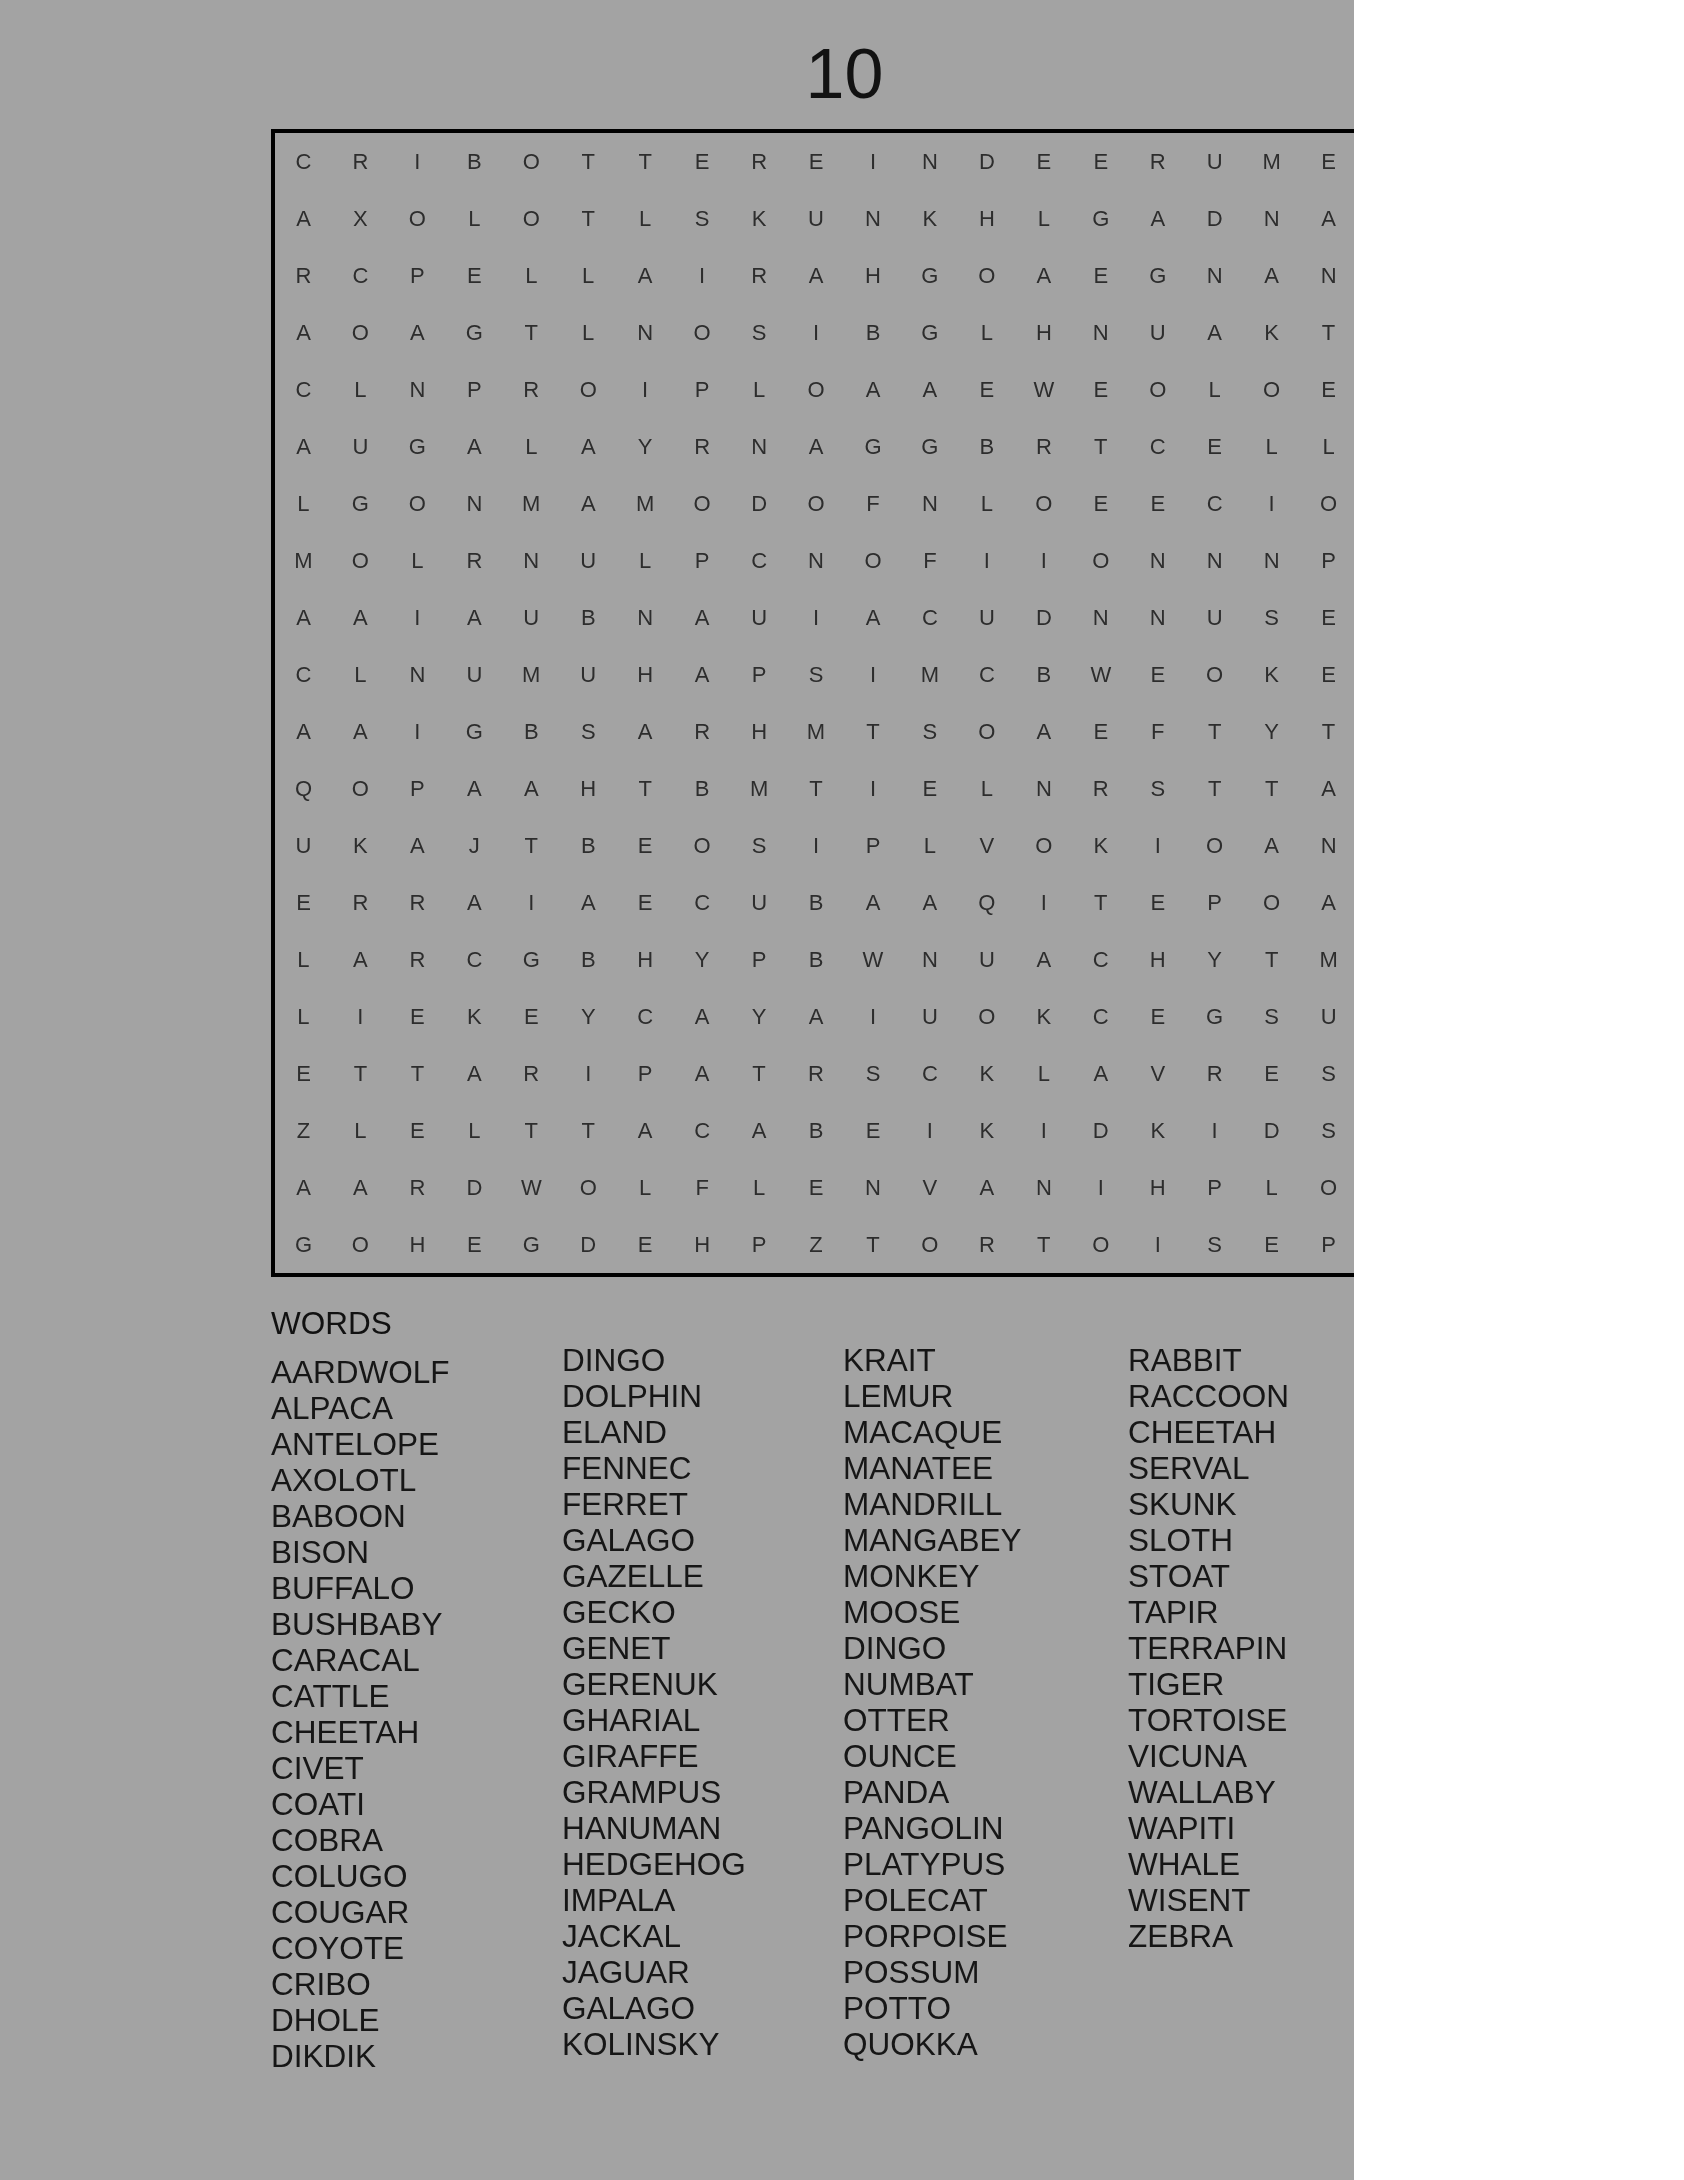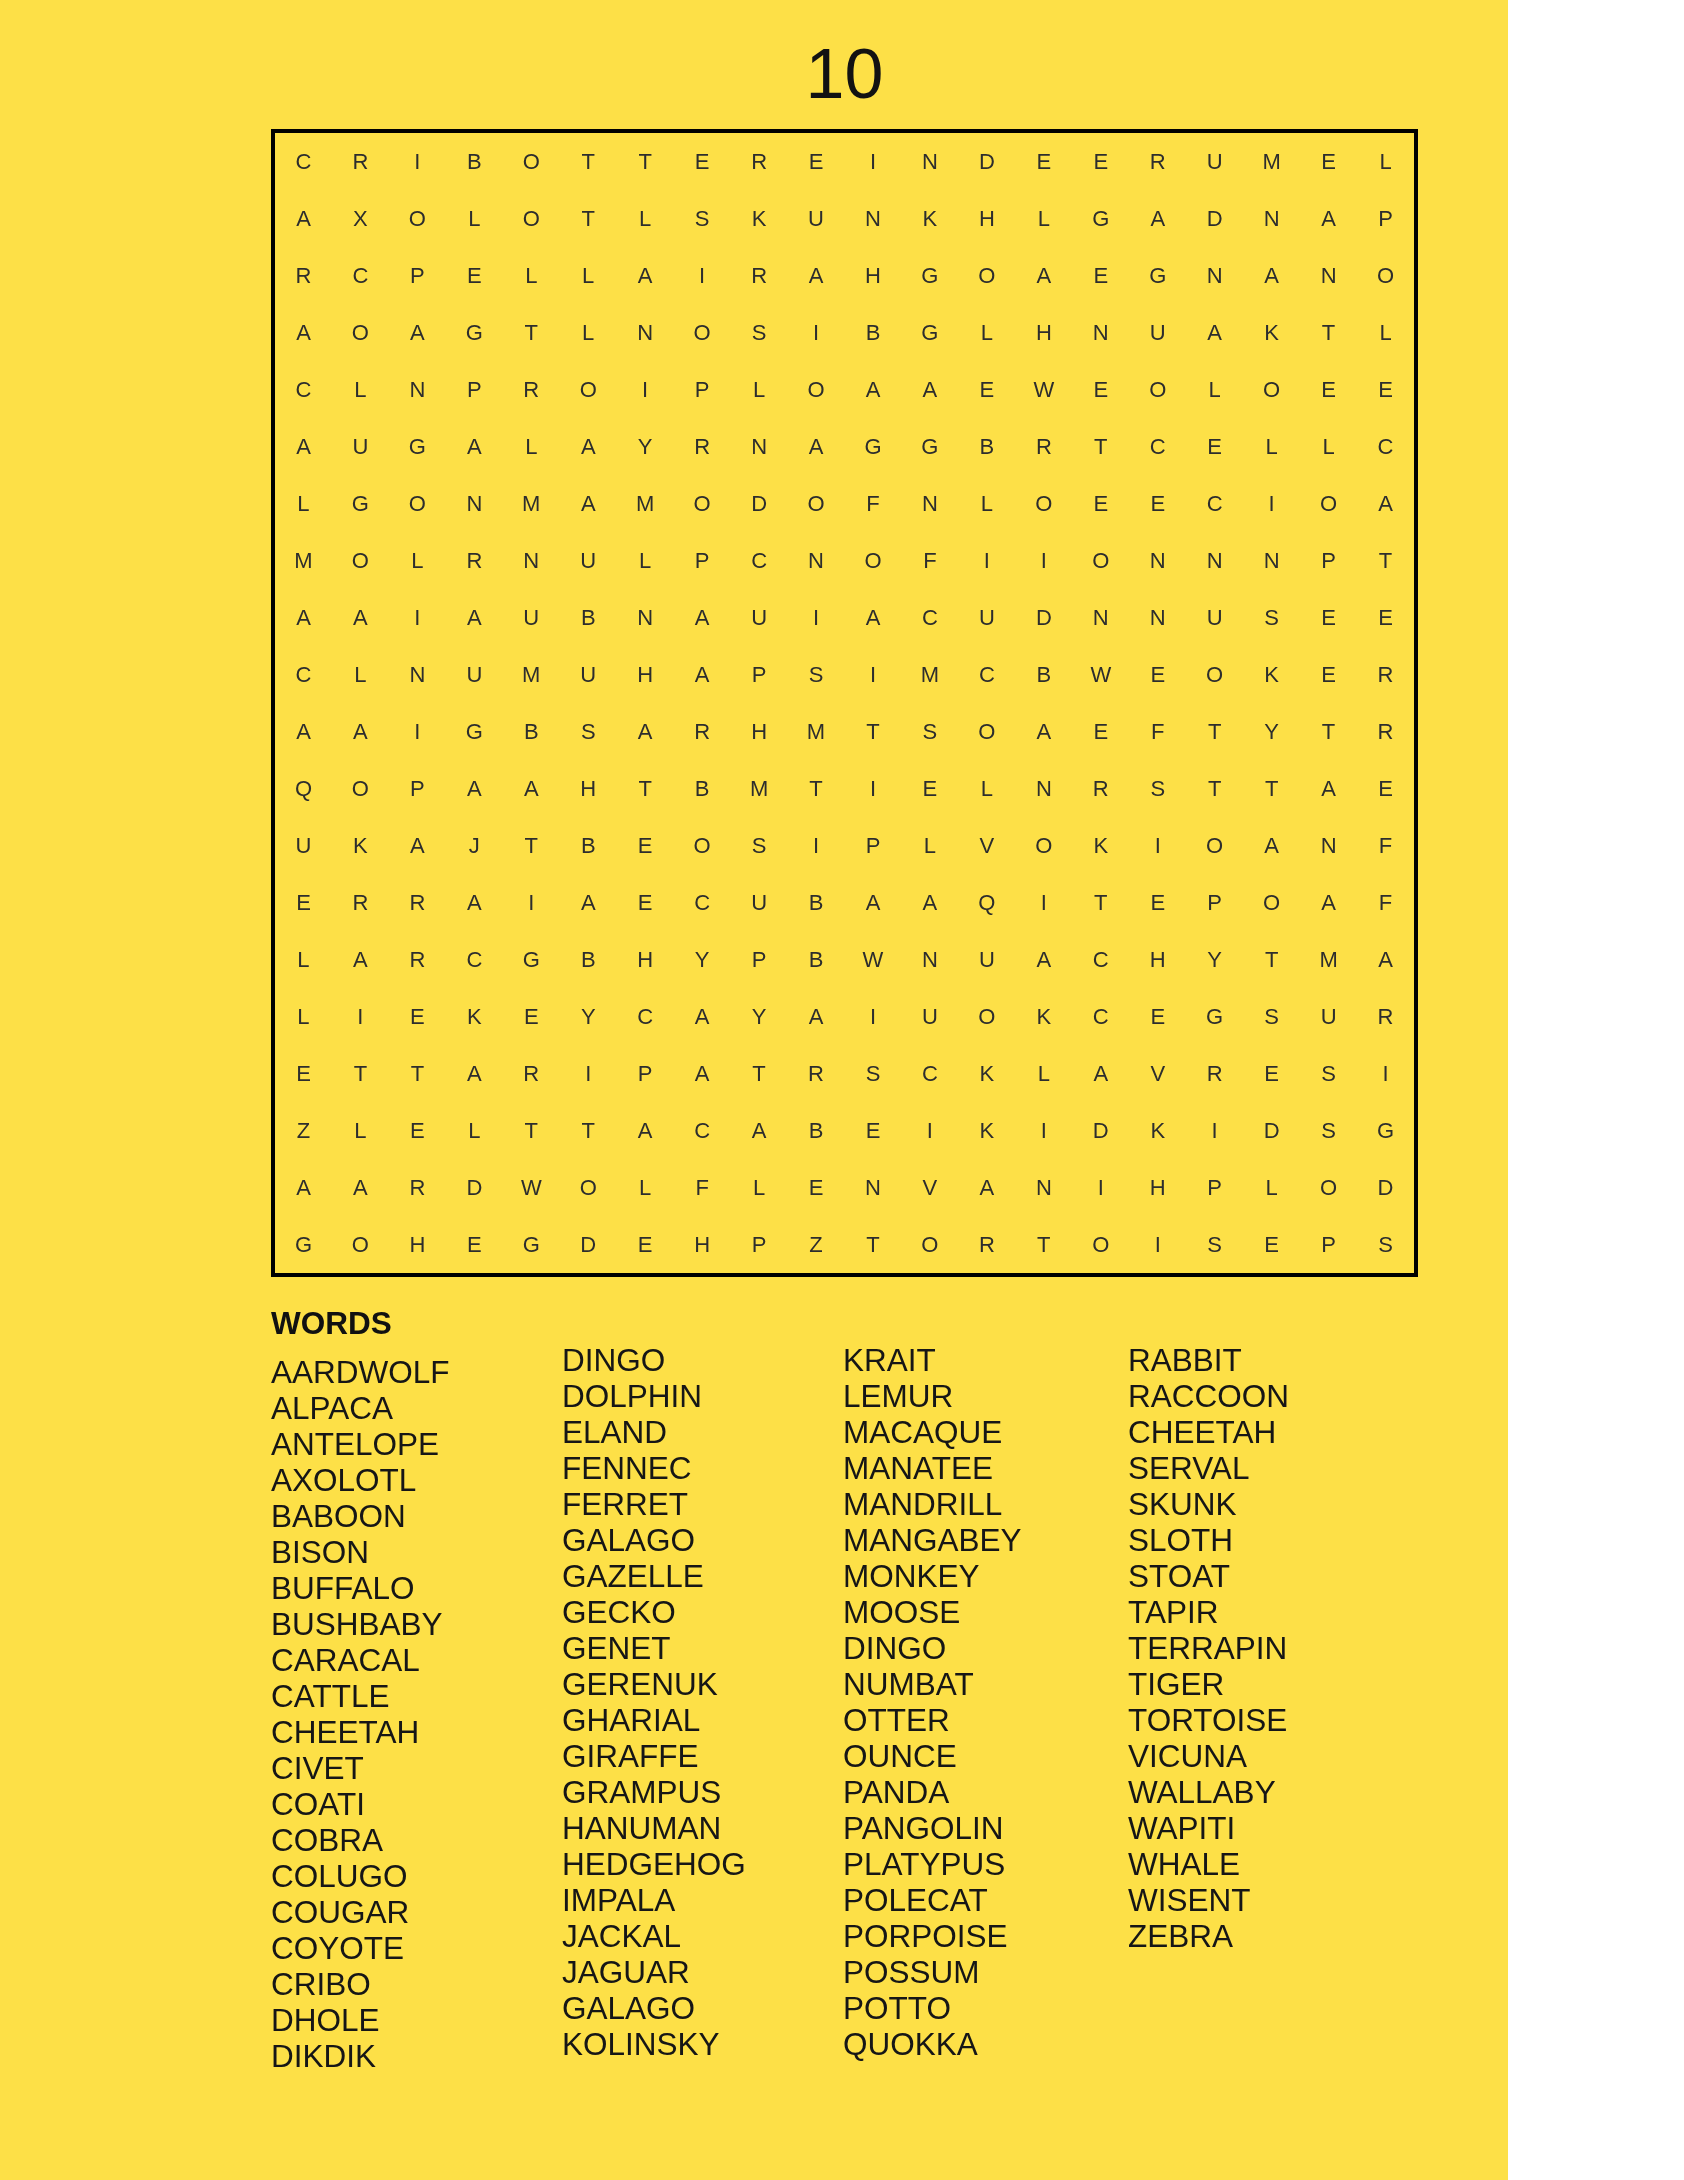--- a/index.html
+++ b/index.html
@@ -3,23 +3,23 @@
 <meta charset="utf-8">
 <style>
   html, body {
     margin: 0;
     padding: 0;
     background: #ffffff;
     font-family: "Liberation Sans", sans-serif;
   }
   .sheet {
     position: relative;
-    width: 1508px;
+    width: 1354px;
     height: 2181px;
-    background: #fde047;
+    background: #a3a3a3;
     overflow: hidden;
   }
   .page-number {
     position: absolute;
     left: 271px;
     top: 39px;
     width: 1147px;
     text-align: center;
     font-size: 70px;
     line-height: 1.0;
@@ -46,21 +46,21 @@
     color: #2d2d2d;
   }
   .words-section {
     position: absolute;
     left: 271px;
     top: 1305px;
     width: 1244px;
   }
   .words-heading {
     font-size: 31.5px;
-    font-weight: 700;
+    font-weight: 400;
     line-height: 37px;
     color: #111111;
   }
   .word-columns {
     display: flex;
     align-items: flex-start;
   }
   .word-col { flex: 0 0 auto; }
   .word-col-1 { width: 291px; margin-top: 12px; }
   .word-col-2 { width: 281px; }

